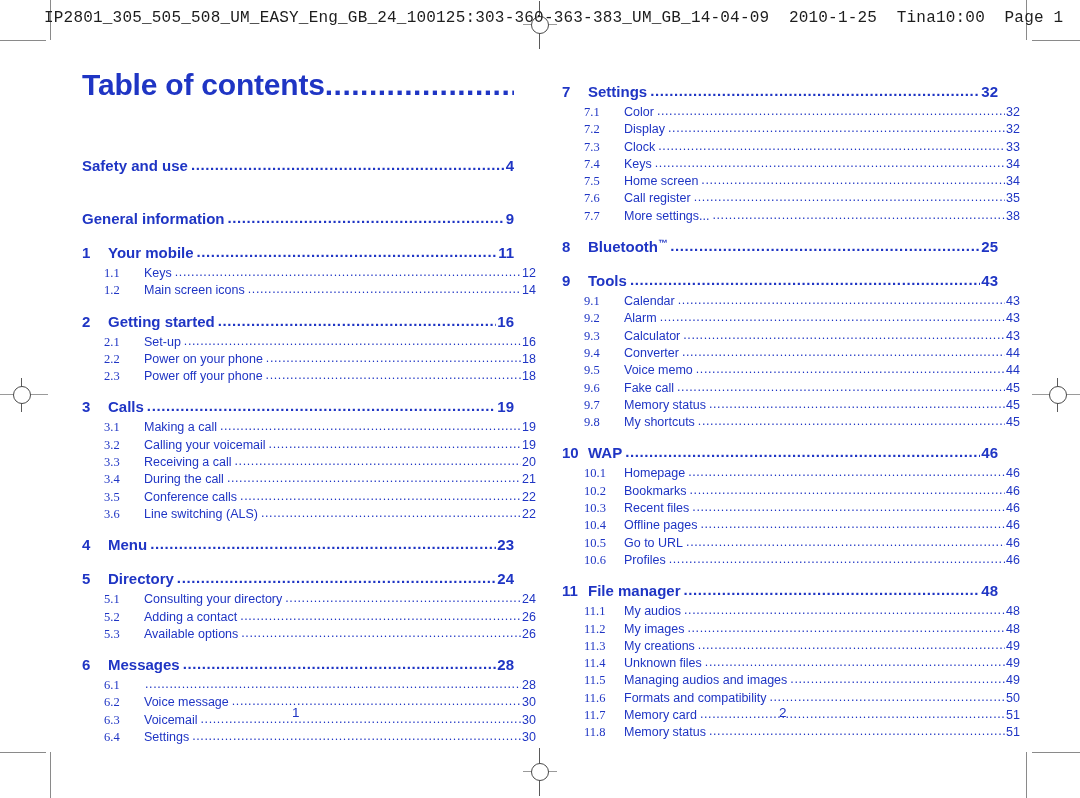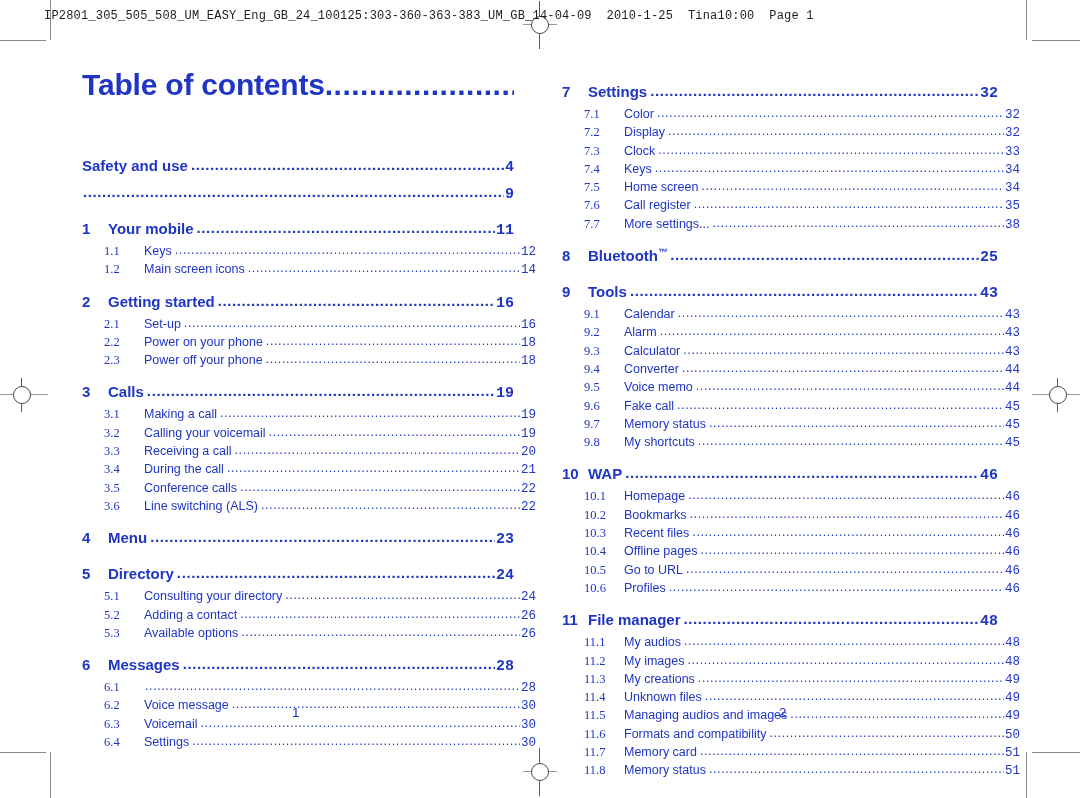--- a/index.html
+++ b/index.html
@@ -58,21 +58,21 @@
   }
   .regmark.tall .rm-v { height: 48px; top: -7px; }
   .regmark.wide .rm-h { width: 52px; left: -9px; }
 
   
   .slug {
     position: absolute;
     left: 44px;
     top: 9px;
     font-family: "Liberation Mono", "DejaVu Sans Mono", monospace;
-    font-size: 12px;
+    font-size: 16px;
     letter-spacing: 0.2px;
     color: #1d1d1d;
     white-space: pre;
   }
 
   
   .page {
     position: absolute;
     left: 0;
     top: 0;
@@ -119,21 +119,20 @@
   .row .dots {
     flex: 1 1 auto;
     overflow: hidden;
     white-space: nowrap;
     margin: 0 1px;
     letter-spacing: 0.6px;
   }
   .row .pg {
     flex: 0 0 auto;
     text-align: right;
-    font-family: Liberation Mono, monospace;
   }
 
   
   .lvl0 {
     font-size: 15px;
     font-weight: bold;
     line-height: 24.5px;
   }
   .lvl0 .label { padding-right: 2px; margin-top: 28px; }
   .lvl0 .dots { font-size: 15px; position: relative; top: -1px; }
@@ -219,20 +218,21 @@
 
   <div class="col col-left">
     <div class="toc-title"><span>Table of contents</span><span class="t-dots">........................</span></div>
     <div id="toc-left">
         <div class="row lvl0">
           <span class="label">Safety and use</span>
           <span class="dots">................................................................................................................................................................</span>
           <span class="pg">4</span>
         </div>
         <div class="row lvl0">
+          <span class="label">General information</span>
           <span class="dots">................................................................................................................................................................</span>
           <span class="pg">9</span>
         </div>
         <div class="row lvl1">
           <span class="num">1</span>
           <span class="label">Your mobile</span>
           <span class="dots">................................................................................................................................................................</span>
           <span class="pg">11</span>
         </div>
         <div class="row lvl2">

